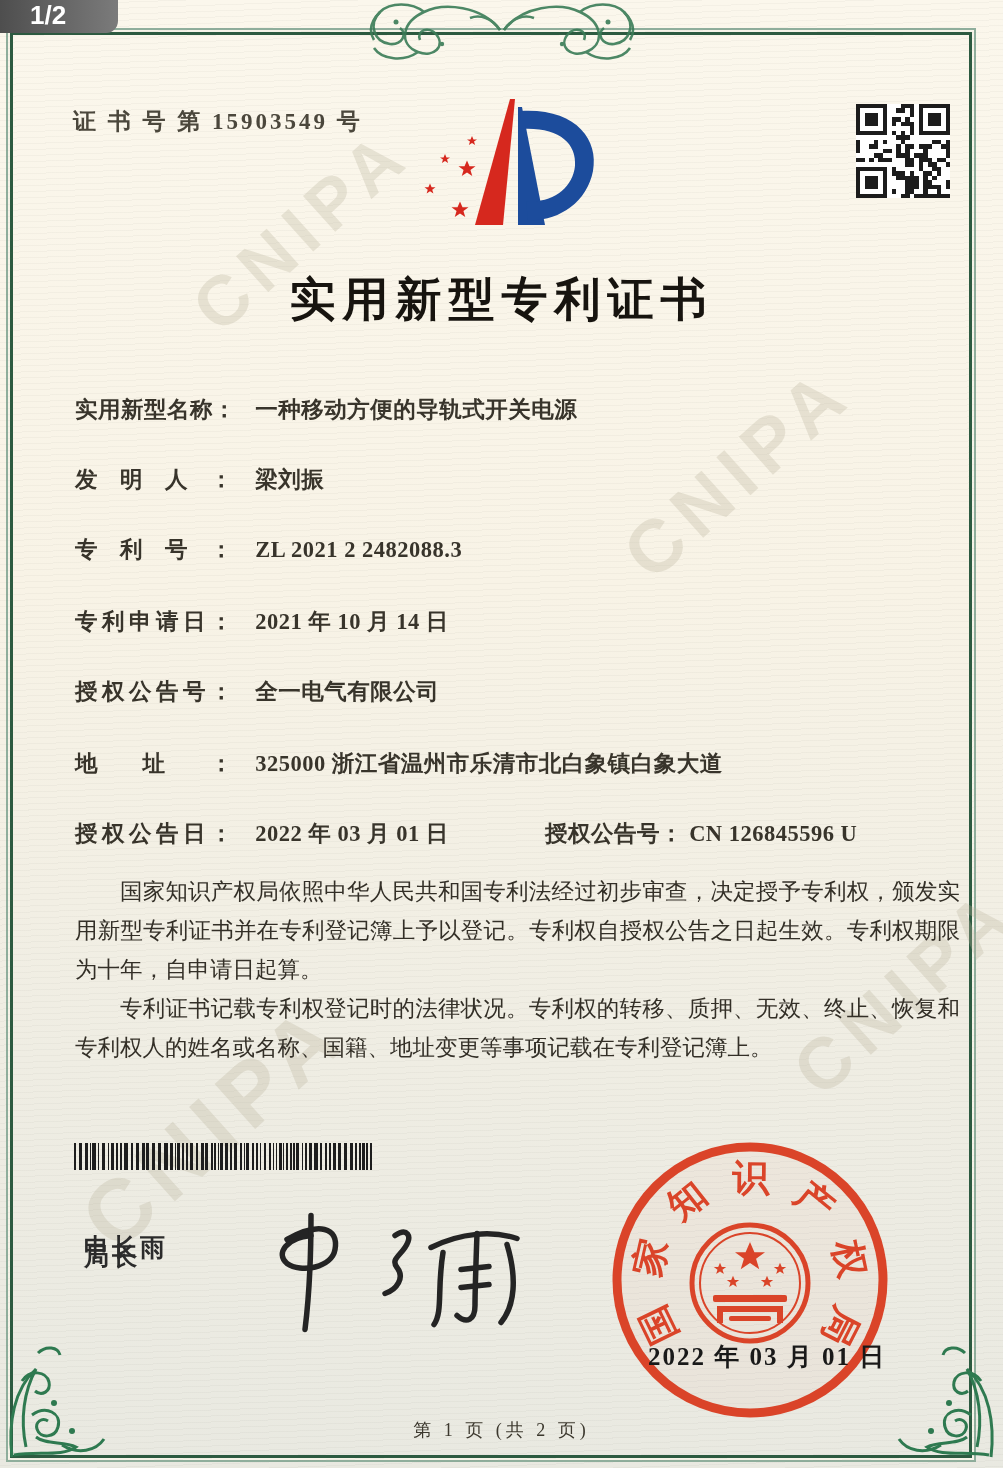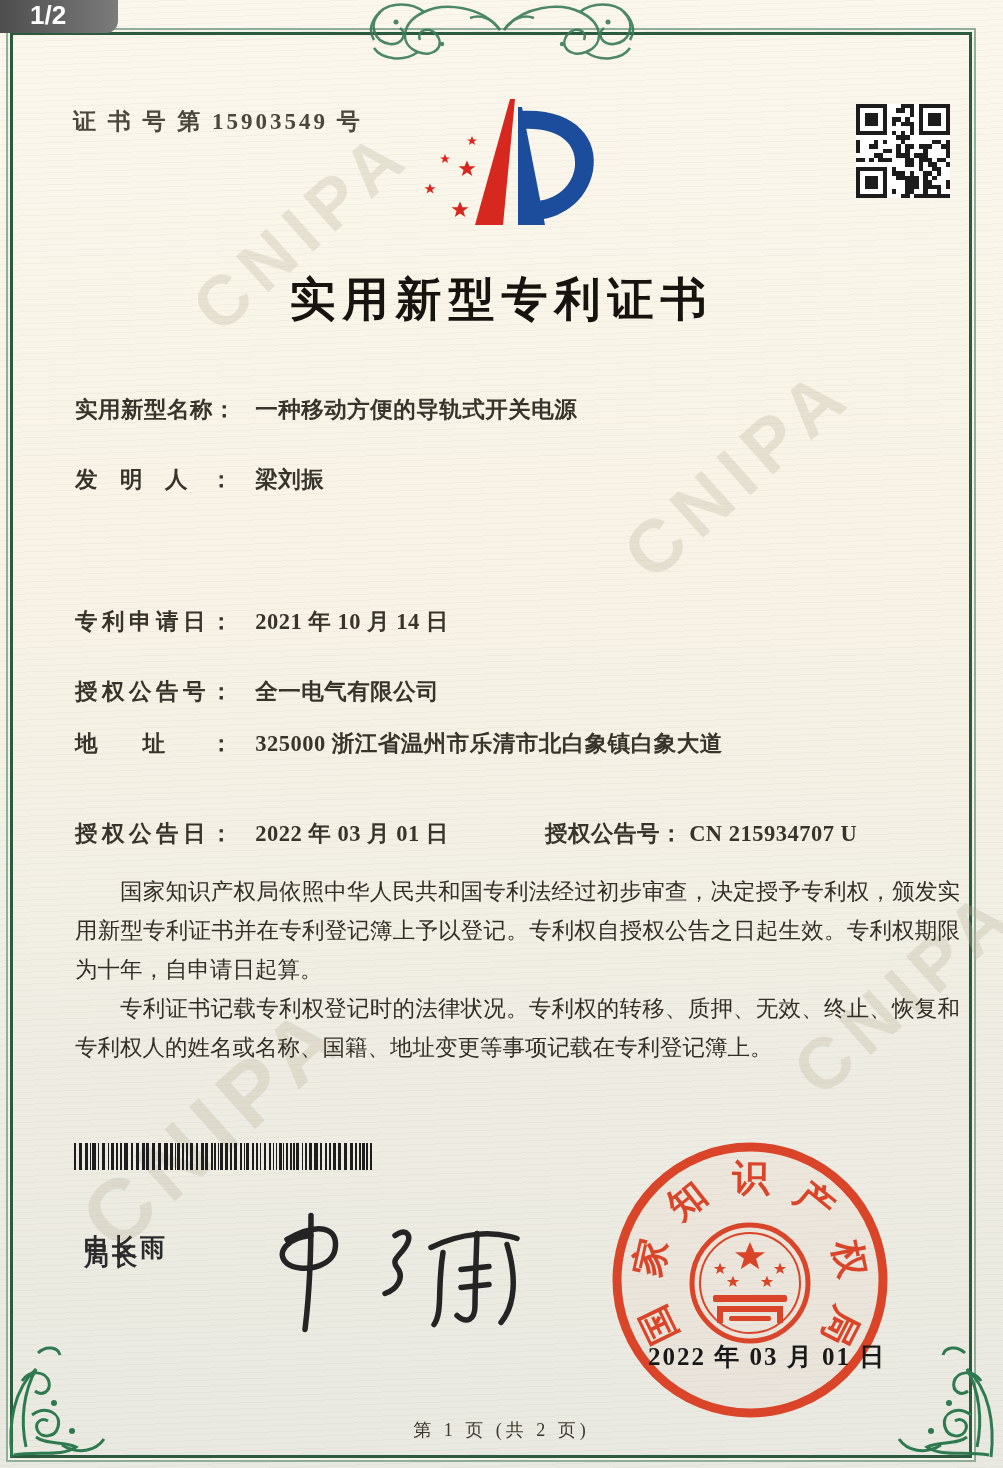--- a/index.html
+++ b/index.html
@@ -33,21 +33,21 @@
            letter-spacing:3px;color:#4b473c;}
   .logo{position:absolute;left:415px;top:95px;width:190px;height:150px;}
   .qr{position:absolute;left:856px;top:104px;width:94px;height:94px;}
   .title{position:absolute;left:0;width:100%;top:254px;text-align:center;
          font-size:46px;font-weight:700;letter-spacing:7px;color:#17140f;margin-top:15px;}
   .row{position:absolute;left:75px;font-size:22.5px;font-weight:700;color:#38342b;
        white-space:nowrap;letter-spacing:0.5px;}
   .fl{display:inline-block;width:158px;text-align:justify;text-align-last:justify;}
   .fv{margin-left:16px;}
   .ann{position:absolute;left:470px;top:0;}
-  .r0{top:394px}.r1{top:464px}.r2{top:534px}.r3{top:606px}.r4{top:676px}.r5{top:728px}.r6{top:818px}
+  .r0{top:394px}.r1{top:464px}.r2{top:534px}.r3{top:606px}.r4{top:676px}.r5{top:748px}.r6{top:818px}
   .body-text{position:absolute;left:75px;width:885px;top:872px;font-size:22.5px;
              line-height:39px;color:#332f27;text-align:justify;}
   .body-text p{margin:0;text-indent:2em;}
   .barcode{position:absolute;left:74px;top:1143px;width:303px;height:27px;}
   .sig-role{position:absolute;left:84px;top:1240px;font-family:"Liberation Sans",sans-serif;
             font-size:25px;font-weight:700;color:#2b2b2b;letter-spacing:3px;}
   .sig-name{position:absolute;left:84px;top:1231px;font-family:"Liberation Sans",sans-serif;
             font-size:25px;font-weight:700;color:#2b2b2b;letter-spacing:3px;}
   .sig-hand{position:absolute;left:235px;top:1203px;width:300px;height:145px;}
   .seal{position:absolute;left:605px;top:1133px;width:290px;height:290px;opacity:0.95;
@@ -139,38 +139,42 @@
     <div class="title">实用新型专利证书</div>
 
     <div class="row r0">
       <span class="fl">实用新型名称：</span>
       <span class="fv">一种移动方便的导轨式开关电源</span>
     </div>
     <div class="row r1">
       <span class="fl">发明人：</span>
       <span class="fv">梁刘振</span>
     </div>
+    <div class="row r2">
+      <span class="fl">专利号：</span>
+      <span class="fv">ZL 2021 2 2482088.3</span>
+    </div>
     <div class="row r3">
       <span class="fl">专利申请日：</span>
       <span class="fv">2021 年 10 月 14 日</span>
     </div>
     <div class="row r4">
       <span class="fl">授权公告号：</span>
       <span class="fv">全一电气有限公司</span>
     </div>
     <div class="row r5">
       <span class="fl">地址：</span>
       <span class="fv">325000 浙江省温州市乐清市北白象镇白象大道</span>
     </div>
     <div class="row r6">
       <span class="fl">授权公告日：</span>
       <span class="fv">2022 年 03 月 01 日</span>
       <span class="ann">
         <span>授权公告号：</span>
-        <span>CN 215934707 U</span>
+        <span>CN 126845596 U</span>
       </span>
     </div>
 
     <div class="body-text">
       <p>国家知识产权局依照中华人民共和国专利法经过初步审查，决定授予专利权，颁发实用新型专利证书并在专利登记簿上予以登记。专利权自授权公告之日起生效。专利权期限为十年，自申请日起算。</p>
       <p>专利证书记载专利权登记时的法律状况。专利权的转移、质押、无效、终止、恢复和专利权人的姓名或名称、国籍、地址变更等事项记载在专利登记簿上。</p>
     </div>
 
     <svg class="barcode" viewBox="0 0 303 27" preserveAspectRatio="none">
       <path id="bc" fill="#1d1d1d" d="M0 0h2v27h-2zM5 0h3v27h-3zM11 0h3v27h-3zM16 0h1v27h-1zM18 0h4v27h-4zM24 0h1v27h-1zM28 0h3v27h-3zM34 0h1v27h-1zM37 0h3v27h-3zM42 0h2v27h-2zM46 0h2v27h-2zM50 0h4v27h-4zM57 0h2v27h-2zM62 0h3v27h-3zM68 0h3v27h-3zM72 0h3v27h-3zM78 0h3v27h-3zM84 0h3v27h-3zM90 0h4v27h-4zM96 0h3v27h-3zM101 0h1v27h-1zM103 0h3v27h-3zM108 0h2v27h-2zM112 0h2v27h-2zM116 0h3v27h-3zM122 0h2v27h-2zM127 0h3v27h-3zM131 0h3v27h-3zM137 0h2v27h-2zM140 0h2v27h-2zM144 0h1v27h-1zM146 0h3v27h-3zM151 0h3v27h-3zM156 0h2v27h-2zM160 0h3v27h-3zM166 0h2v27h-2zM170 0h1v27h-1zM172 0h3v27h-3zM178 0h2v27h-2zM182 0h2v27h-2zM186 0h1v27h-1zM190 0h2v27h-2zM195 0h2v27h-2zM199 0h1v27h-1zM202 0h1v27h-1zM205 0h3v27h-3zM209 0h1v27h-1zM212 0h2v27h-2zM216 0h2v27h-2zM219 0h2v27h-2zM222 0h3v27h-3zM228 0h1v27h-1zM231 0h2v27h-2zM235 0h3v27h-3zM240 0h4v27h-4zM246 0h2v27h-2zM251 0h2v27h-2zM255 0h2v27h-2zM259 0h3v27h-3zM264 0h3v27h-3zM270 0h3v27h-3zM276 0h3v27h-3zM281 0h2v27h-2zM285 0h2v27h-2zM288 0h3v27h-3zM292 0h2v27h-2zM296 0h2v27h-2z"></path>

